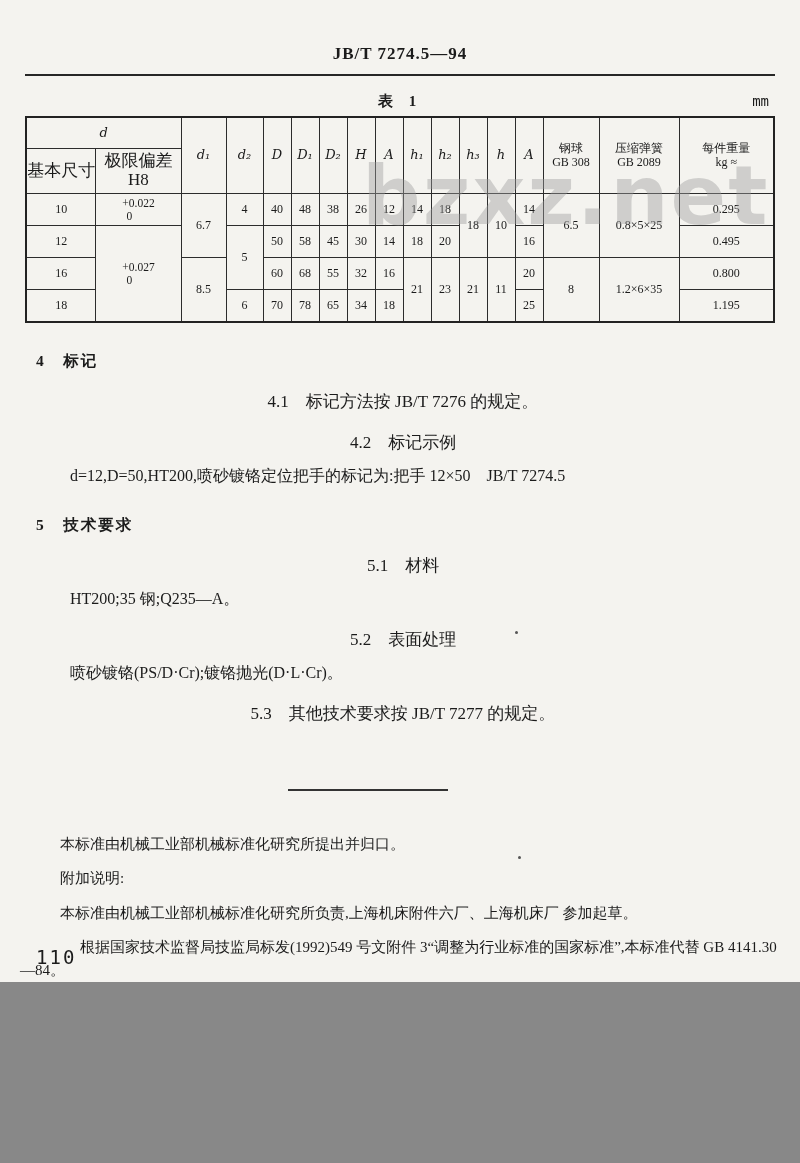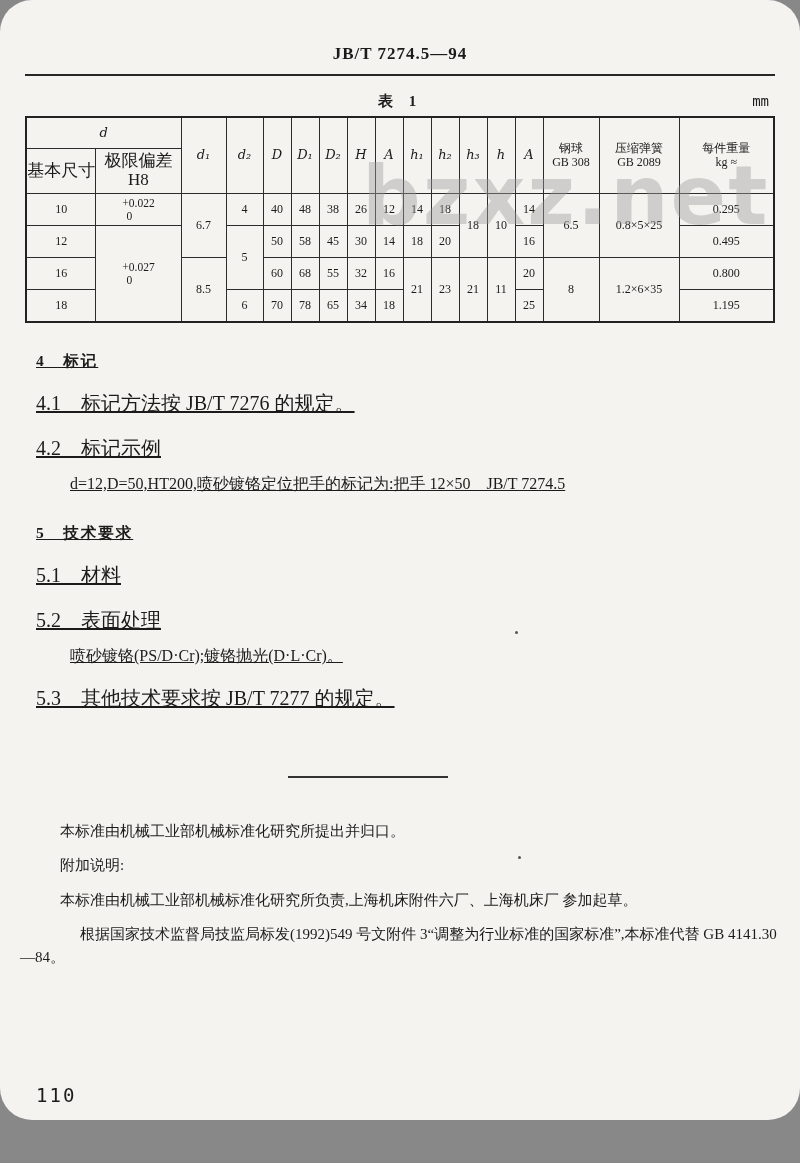--- a/index.html
+++ b/index.html
@@ -1,24 +1,23 @@
 <!DOCTYPE html>
 <html><head>
 <meta charset="utf-8">
 <style>
   html,body{margin:0;padding:0;background:#888;}
   .sheet{
     position:relative;
-    width:800px;height:1120px;
+    width:800px;height:982px;
     margin:0 auto;
     background:#f4f3ef;
     color:#1b1b1b;
     font-family:"Liberation Serif", serif;
     overflow:hidden;
-    border-radius:32px;
   }
   
   .std-code{
     padding-top:44px;
     text-align:center;
     font-weight:bold;
     font-size:17px;
     letter-spacing:1px;
   }
   .head-rule{
@@ -76,24 +75,23 @@
     opacity:0.42;
     letter-spacing:2px;
     pointer-events:none;
     z-index:5;
   }
   
   .body-text{
     width:740px;
     margin:4px auto;
     font-size:15px;
-    text-decoration:underline;
   }
   .sec-h{font-weight:bold;letter-spacing:2px;margin:28px 0 0 6px;font-size:15.5px;}
-  .sub-line{margin:18px 0 0 6px;font-size:20px;}
+  .sub-line{margin:18px 0 0 6px;font-size:17px;text-align:center;}
   .indent-line{margin:12px 0 0 40px;font-size:16px;}
   .short-rule{
     width:160px;height:0;
     border-top:2px solid #333;
     margin:64px 0 0 288px;
   }
   .notes{width:760px;margin:42px auto 0;font-size:15px;}
   .notes p{margin:0 0 11px 40px;line-height:1.55;}
   .notes p.wrap3{margin-left:0;text-indent:60px;}
   .page-num{
@@ -245,20 +243,21 @@
     </table>
 
   <div class="body-text">
     <div class="sec-h">4　标记</div>
     <div class="sub-line">4.1　标记方法按 JB/T 7276 的规定。</div>
     <div class="sub-line">4.2　标记示例</div>
     <div class="indent-line">d=12,D=50,HT200,喷砂镀铬定位把手的标记为:把手 12×50　JB/T 7274.5</div>
 
     <div class="sec-h">5　技术要求</div>
     <div class="sub-line">5.1　材料</div>
+    <div class="indent-line">HT200;35 钢;Q235—A。</div>
     <div class="sub-line">5.2　表面处理</div>
     <div class="indent-line">喷砂镀铬(PS/D·Cr);镀铬抛光(D·L·Cr)。</div>
     <div class="sub-line">5.3　其他技术要求按 JB/T 7277 的规定。</div>
   </div>
 
   <div class="short-rule"></div>
 
   <div class="notes">
     <p>本标准由机械工业部机械标准化研究所提出并归口。</p>
     <p>附加说明:</p>

